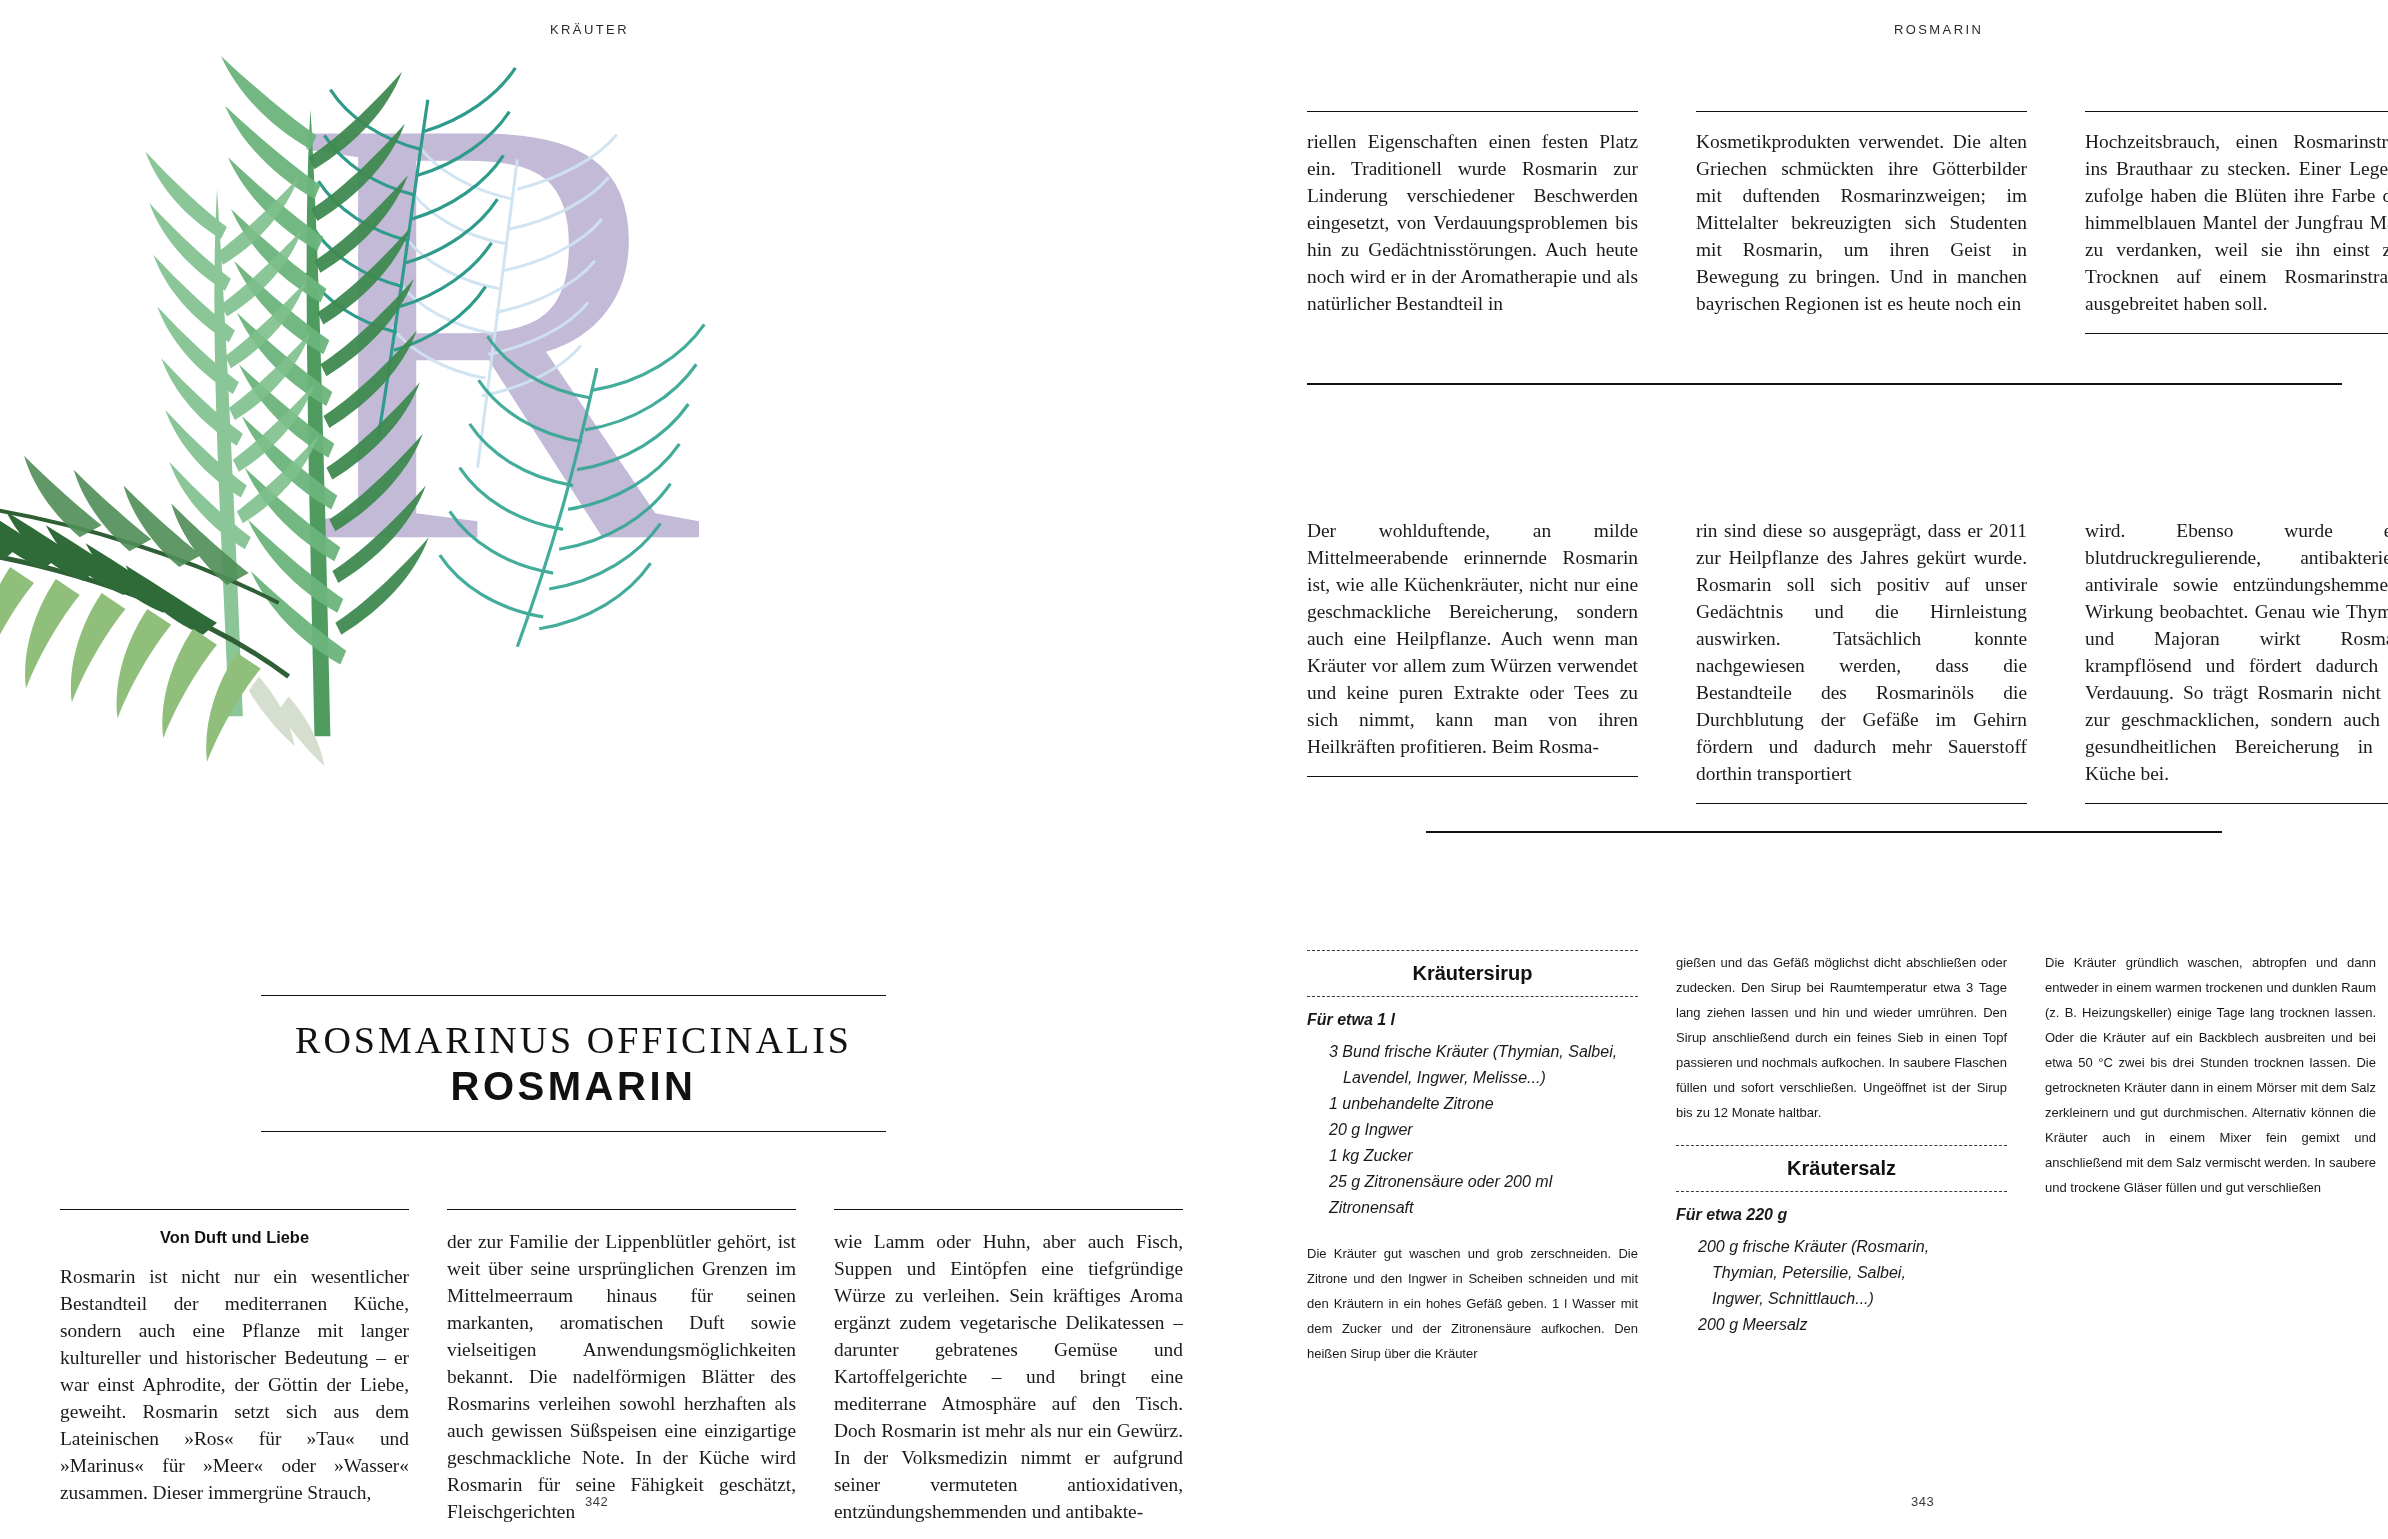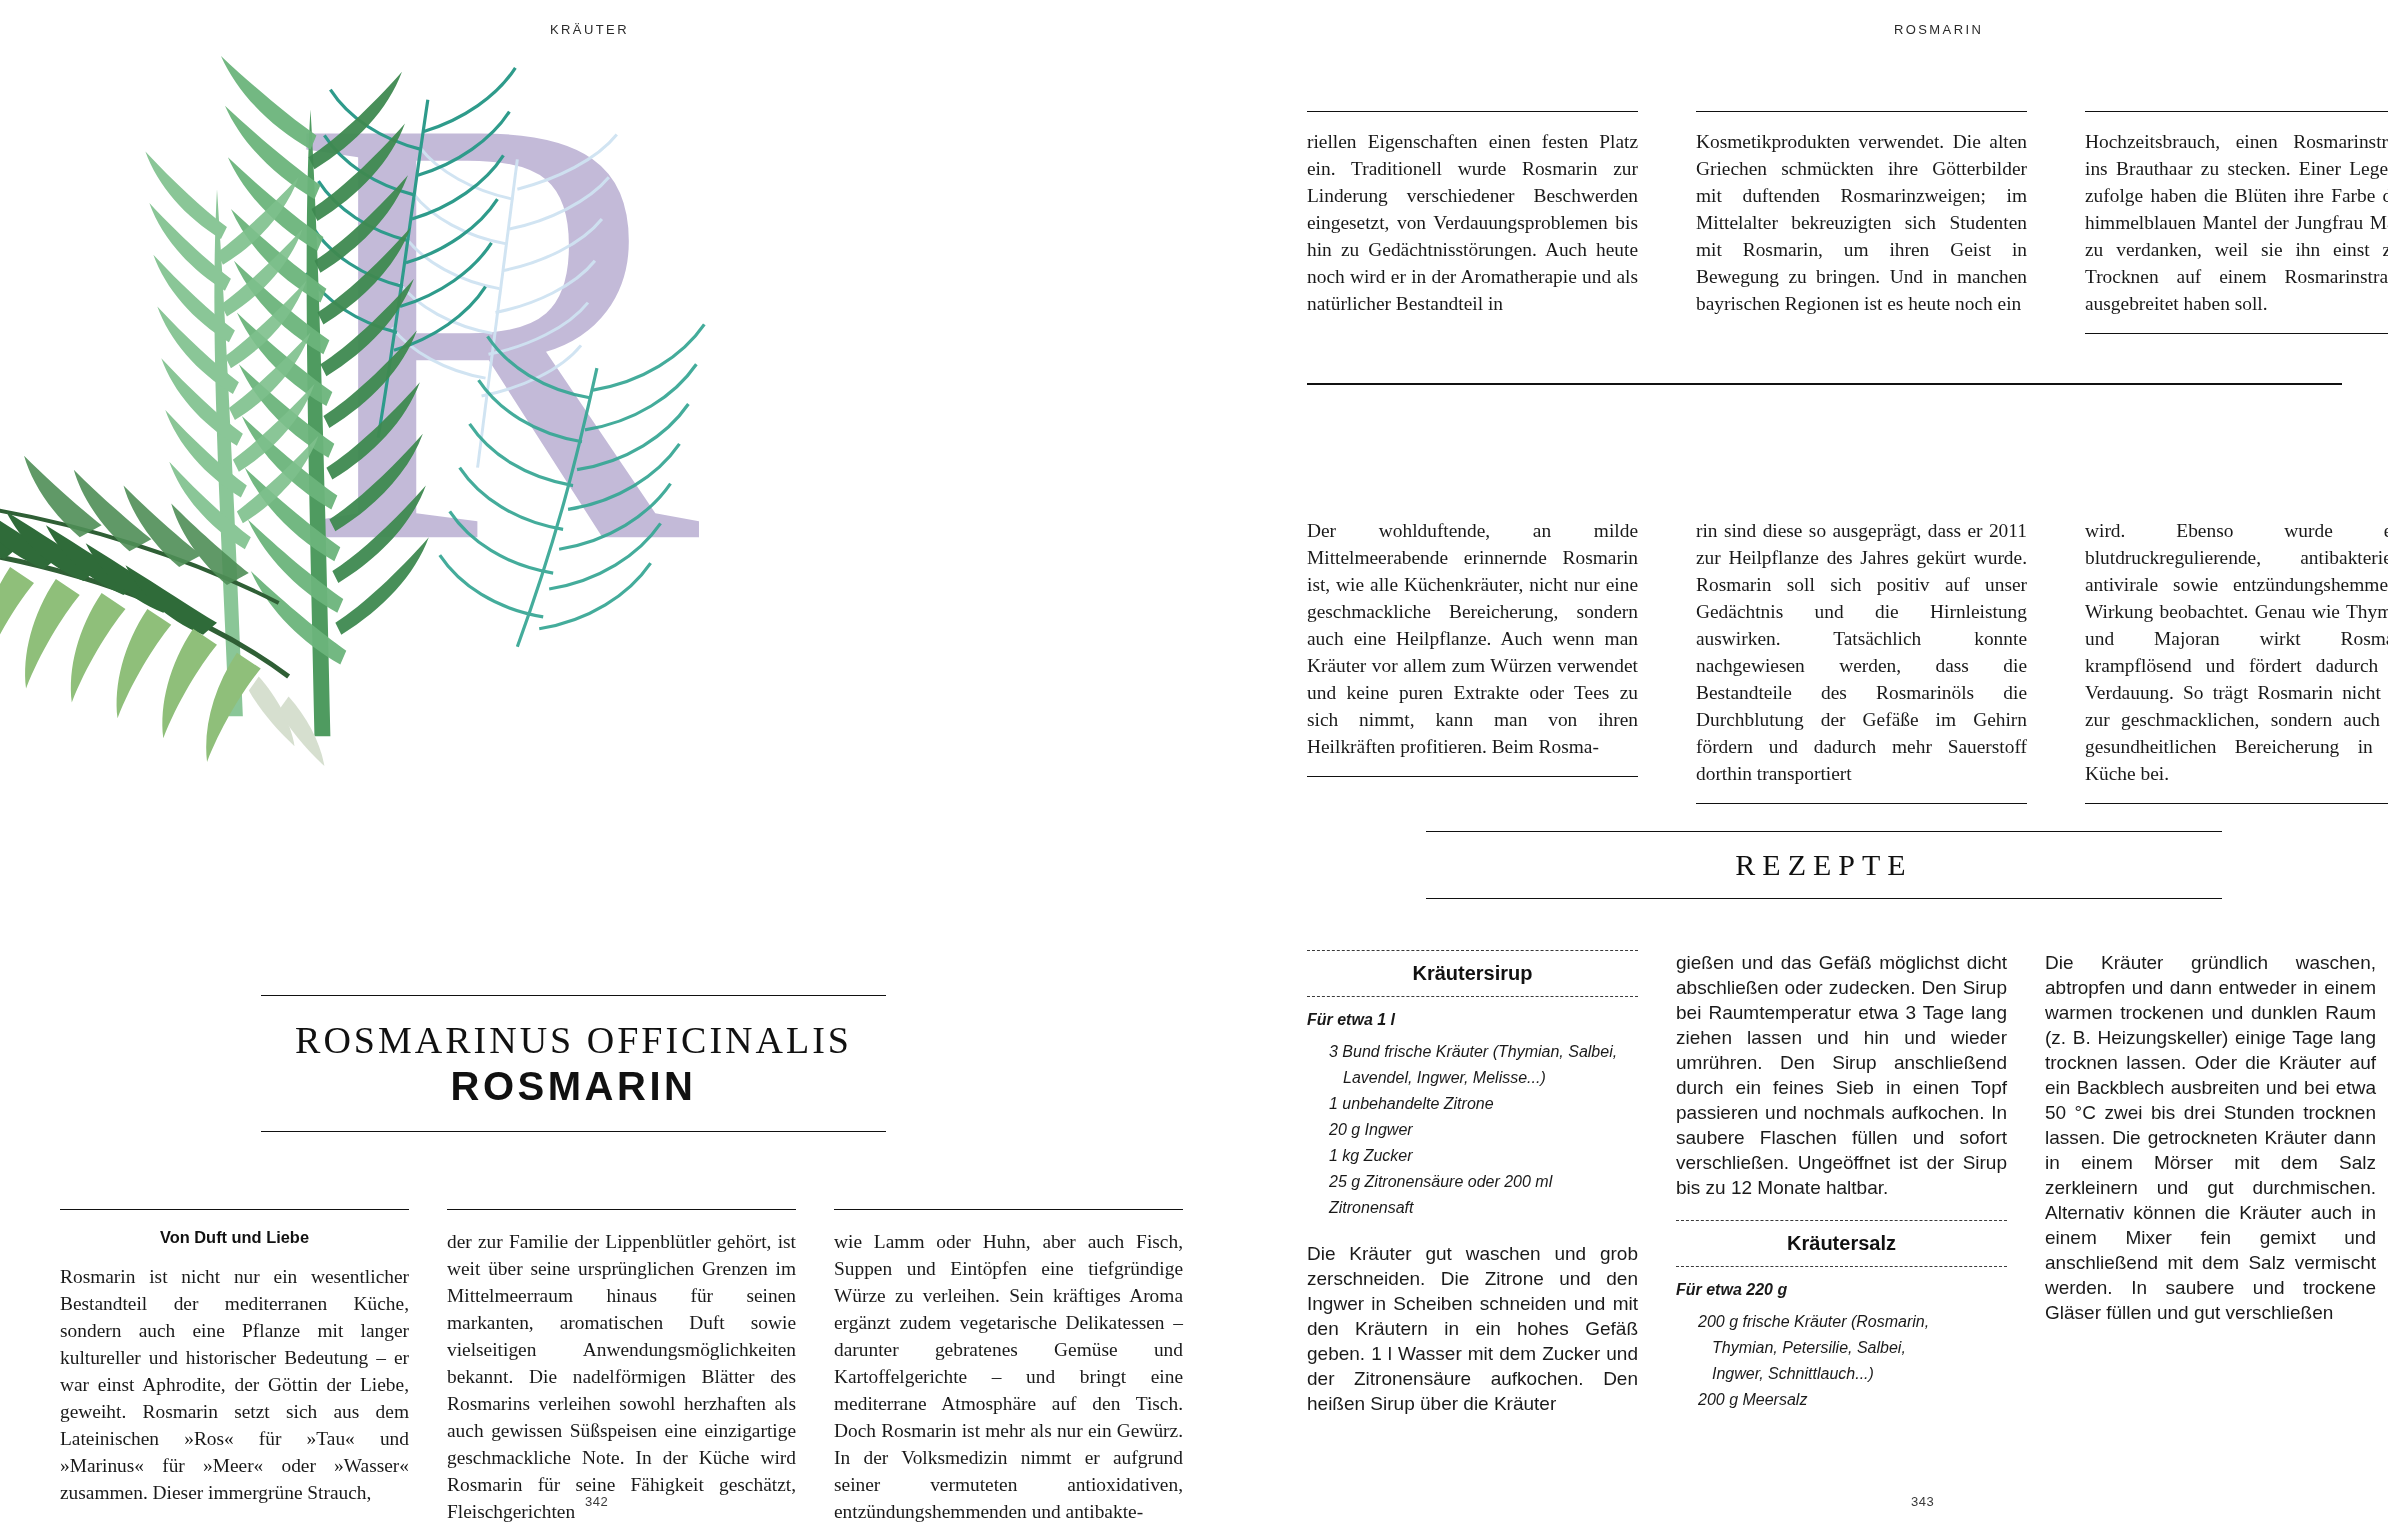--- a/index.html
+++ b/index.html
@@ -109,21 +109,21 @@
   }
   .ingredients {
     font-family:"Liberation Sans", sans-serif;
     font-style:italic; font-size:16px; line-height:26px;
     margin:0 0 0 22px;
   }
   .ingredients div { }
   .ing-indent { text-indent:0; padding-left:14px; }
   .recipe-text {
     font-family:"Liberation Sans", sans-serif;
-    font-size:19px; line-height:25px; color:#1a1a1a;
+    font-size:13px; line-height:25px; color:#1a1a1a;
     text-align:justify; hyphens:auto;
   }
   .gap-20 { height:20px; }
 </style>
 </head>
 <body>
 
 <div class="spread">
 
   <div class="page page-left">
@@ -323,21 +323,20 @@
           <div class="botline"></div>
         </div>
         <div class="rcol">
           <div class="body-text">wird. Ebenso wurde eine blutdruckregulierende, antibakterielle, antivirale sowie entzündungshemmende Wirkung beobachtet. Genau wie Thymian und Majoran wirkt Rosmarin krampflösend und fördert dadurch die Verdauung. So trägt Rosmarin nicht nur zur geschmacklichen, sondern auch zur gesundheitlichen Bereicherung in der Küche bei.</div>
           <div class="botline"></div>
         </div>
       </div>
 
       <div class="section-head sh-rezepte" style="left:177px; width:796px;">
         <div class="hr"></div>
-        <h2>REZEPTE</h2>
         <div class="hr"></div>
       </div>
 
       <div class="recipes">
 
         <div class="rbox">
           <div class="dashline"></div>
           <div class="recipe-title">Kräutersirup</div>
           <div class="dashline"></div>
           <div class="recipe-yield">Für etwa 1 l</div>

